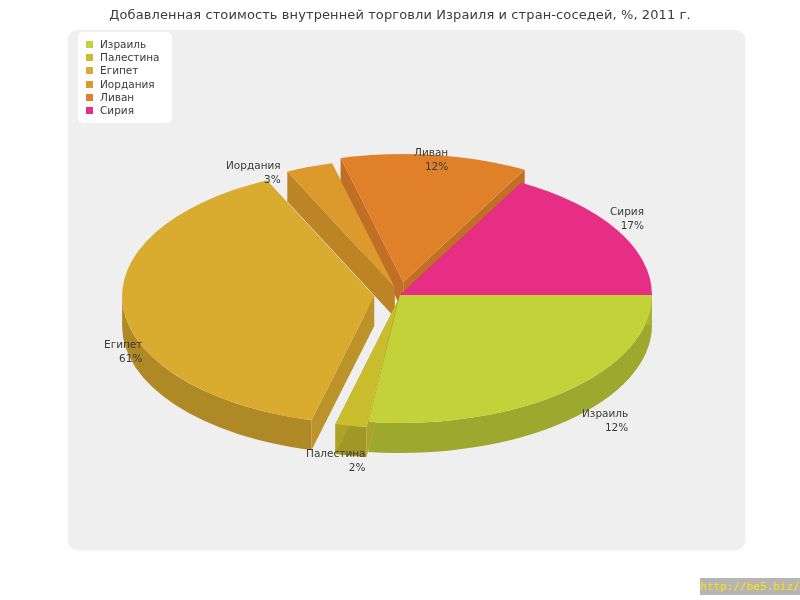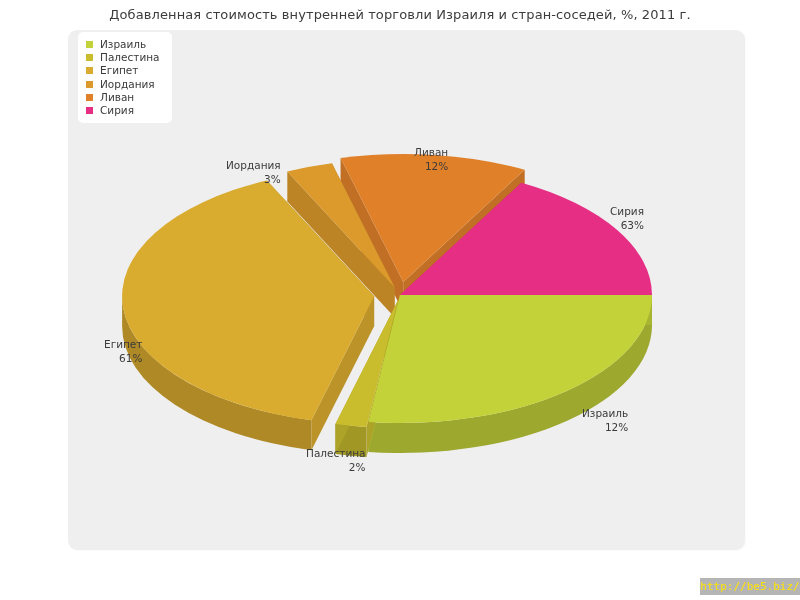--- a/index.html
+++ b/index.html
@@ -115,21 +115,21 @@
     <span class="legend-label">Ливан</span>
   </div>
   <div class="legend-row">
     <span class="legend-swatch" style="background: rgb(230, 46, 133);"></span>
     <span class="legend-label">Сирия</span>
   </div>
 </div>
 
 <div class="slice-label" style="left:610px;top:204px;">
   <span>Сирия</span>
-  <span class="pct">63%</span>
+  <span class="pct">17%</span>
 </div>
 
 <div class="slice-label" style="left:582px;top:406px;">
   <span>Израиль</span>
   <span class="pct">12%</span>
 </div>
 
 <div class="slice-label" style="left:306px;top:446px;">
   <span>Палестина</span>
   <span class="pct">2%</span>

